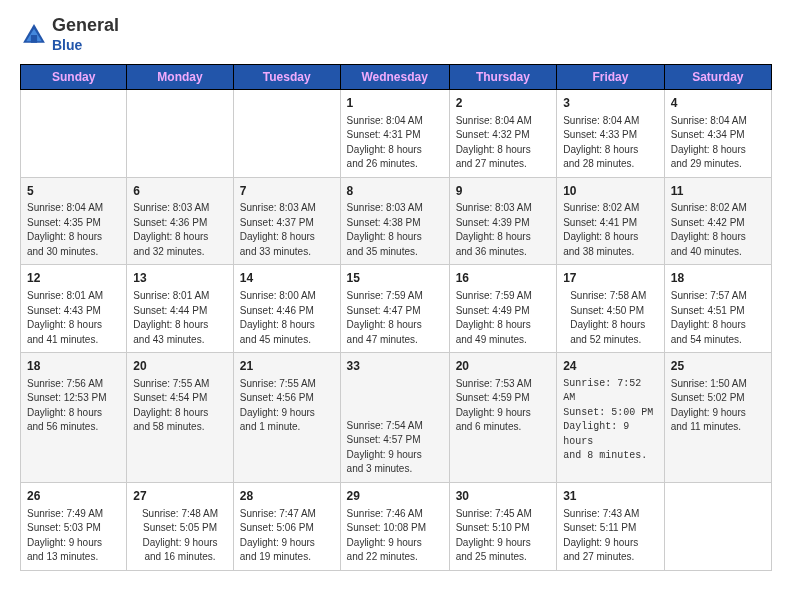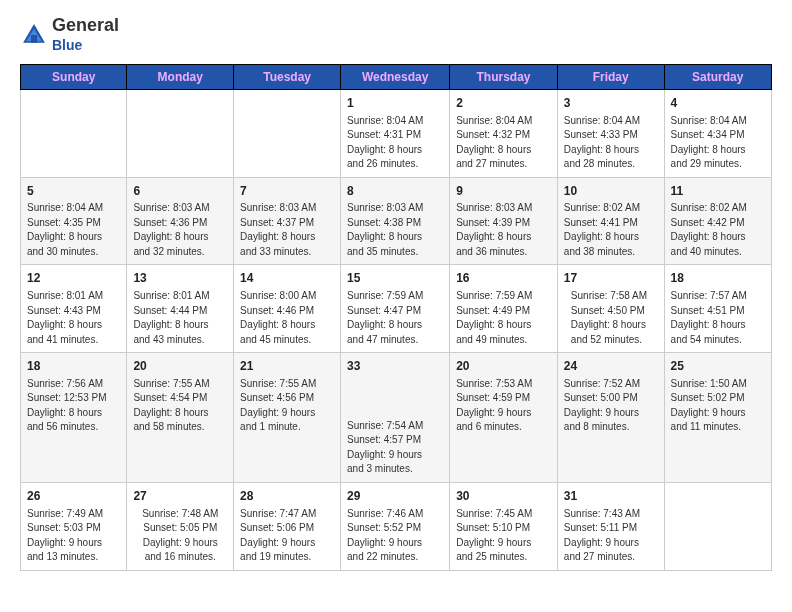--- a/index.html
+++ b/index.html
@@ -304,21 +304,21 @@
           </td>
           <td>
             <div class="day-number">20</div>
             <div class="day-info" style="white-space: pre-line;">Sunrise: 7:53 AM
 Sunset: 4:59 PM
 Daylight: 9 hours
 and 6 minutes.</div>
           </td>
           <td>
             <div class="day-number">24</div>
-            <div class="day-info" style="white-space: pre-line;">Sunrise: 7:52 AM
+            <div class="day-info" style="white-space: pre-line; font-family: Liberation Mono, monospace;">Sunrise: 7:52 AM
 Sunset: 5:00 PM
 Daylight: 9 hours
 and 8 minutes.</div>
           </td>
           <td>
             <div class="day-number">25</div>
             <div class="day-info" style="white-space: pre-line;">Sunrise: 1:50 AM
 Sunset: 5:02 PM
 Daylight: 9 hours
 and 11 minutes.</div>
@@ -342,21 +342,21 @@
           <td>
             <div class="day-number">28</div>
             <div class="day-info" style="white-space: pre-line;">Sunrise: 7:47 AM
 Sunset: 5:06 PM
 Daylight: 9 hours
 and 19 minutes.</div>
           </td>
           <td>
             <div class="day-number">29</div>
             <div class="day-info" style="white-space: pre-line;">Sunrise: 7:46 AM
-Sunset: 5:52 PM
+Sunset: 10:08 PM
 Daylight: 9 hours
 and 22 minutes.</div>
           </td>
           <td>
             <div class="day-number">30</div>
             <div class="day-info" style="white-space: pre-line;">Sunrise: 7:45 AM
 Sunset: 5:10 PM
 Daylight: 9 hours
 and 25 minutes.</div>
           </td>

